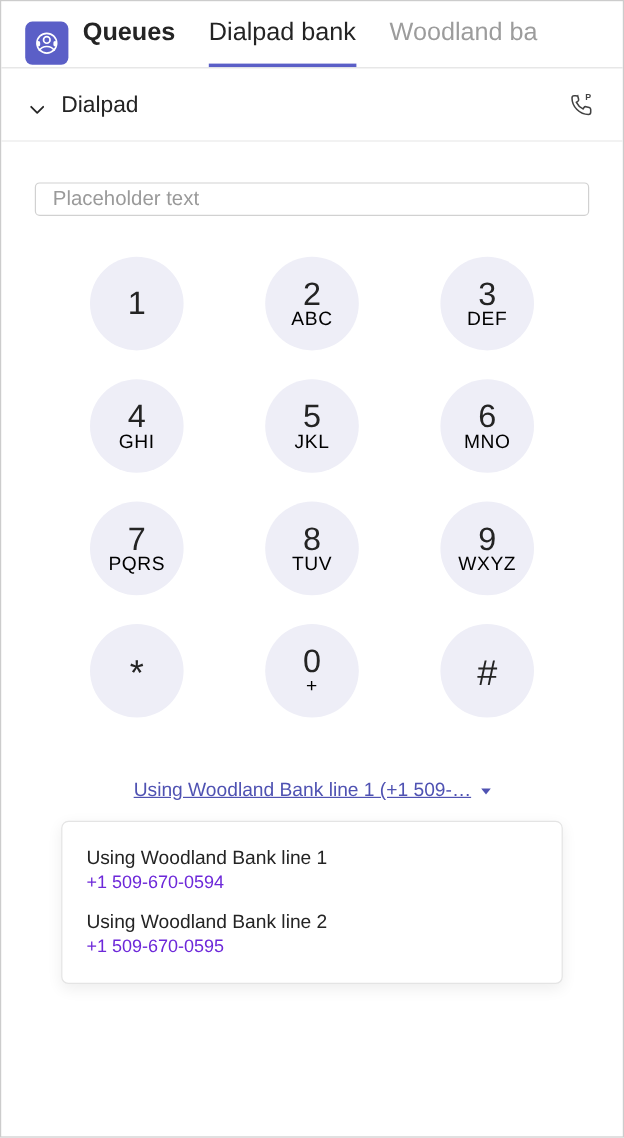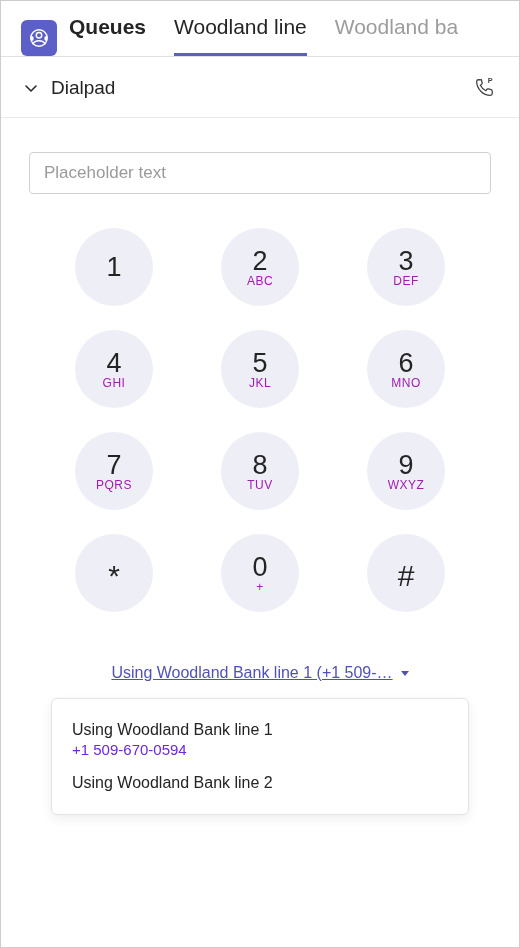--- a/index.html
+++ b/index.html
@@ -8,21 +8,21 @@
       width: 520px;
       height: 948px;
       background: #fff;
       border: 1px solid #ccc;
       overflow: hidden;
     }
 
     
     .header {
       display: flex;
-      align-items: flex-end;
+      align-items: center;
       padding: 14px 20px 0 20px;
       gap: 12px;
       border-bottom: 1px solid #e1e1e1;
     }
     .app-icon {
       width: 36px;
       height: 36px;
       background: #5b5fc7;
       border-radius: 6px;
       display: flex;
@@ -51,21 +51,21 @@
     
     .section-hdr {
       display: flex;
       align-items: center;
       justify-content: space-between;
       padding: 20px 24px 18px 22px;
       border-bottom: 1px solid #e9e9e9;
     }
     .section-left {
       display: flex;
-      align-items: center;
+      align-items: flex-end;
       gap: 12px;
     }
     .chevron {
       width: 16px;
       height: 16px;
       display: flex;
       align-items: center;
       justify-content: center;
     }
     .section-title {
@@ -76,21 +76,21 @@
       width: 22px;
       height: 22px;
     }
 
     
     .input-wrap {
       padding: 34px 28px 12px 28px;
     }
     .phone-input {
       width: 100%;
-      height: 42px;
+      height: 28px;
       border: 1px solid #d1d1d1;
       border-radius: 4px;
       padding: 0 14px;
       font-size: 17px;
       color: #242424;
       outline: none;
     }
     .phone-input::placeholder { color: #9a9a9a; }
 
     
@@ -113,22 +113,22 @@
       justify-content: center;
       cursor: pointer;
       user-select: none;
     }
     .key-num {
       font-size: 27px;
       color: #242424;
       line-height: 1;
     }
     .key-sub {
-      font-size: 12px;
-      color: #a21caf;
+      font-size: 16px;
+      color: #000000;
       letter-spacing: 0.5px;
       margin-top: 0;
       line-height: 1;
     }
     .key-num.symbol { font-size: 30px; padding-top: 6px; }
 
     
     .line-selector {
       margin-top: 42px;
       text-align: center;
@@ -182,21 +182,21 @@
     <svg width="22" height="22" viewBox="0 0 24 24" fill="none">
       <circle cx="12" cy="12" r="9" stroke="#fff" stroke-width="1.5"></circle>
       <circle cx="12" cy="9" r="3" stroke="#fff" stroke-width="1.5"></circle>
       <path d="M5 19c1.5-3 5-4 7-4s5.5 1 7 4" stroke="#fff" stroke-width="1.5"></path>
       <rect x="3" y="10" width="3" height="5" rx="1.5" fill="#fff"></rect>
       <rect x="18" y="10" width="3" height="5" rx="1.5" fill="#fff"></rect>
     </svg>
   </div>
   <div class="tabs">
     <div class="tab bold">Queues</div>
-    <div class="tab active">Woodland line</div>
+    <div class="tab active">Dialpad bank</div>
     <div class="tab partial">Woodland ba</div>
   </div>
 </div>
 
 <div class="section-hdr">
   <div class="section-left">
     <span class="chevron">
       <svg width="16" height="16" viewBox="0 0 16 16">
           <path d="M3 6l5 5 5-5" stroke="#242424" stroke-width="1.5" fill="none" stroke-linecap="round" stroke-linejoin="round"></path>
         </svg>
@@ -271,14 +271,15 @@
   </span>
 </div>
 
 <div class="dropdown">
   <div class="dropdown-item">
     <div class="dropdown-item-title">Using Woodland Bank line 1</div>
     <div class="dropdown-item-sub">+1 509-670-0594</div>
   </div>
   <div class="dropdown-item">
     <div class="dropdown-item-title">Using Woodland Bank line 2</div>
+    <div class="dropdown-item-sub">+1 509-670-0595</div>
   </div>
 </div>
 
 </body></html>

